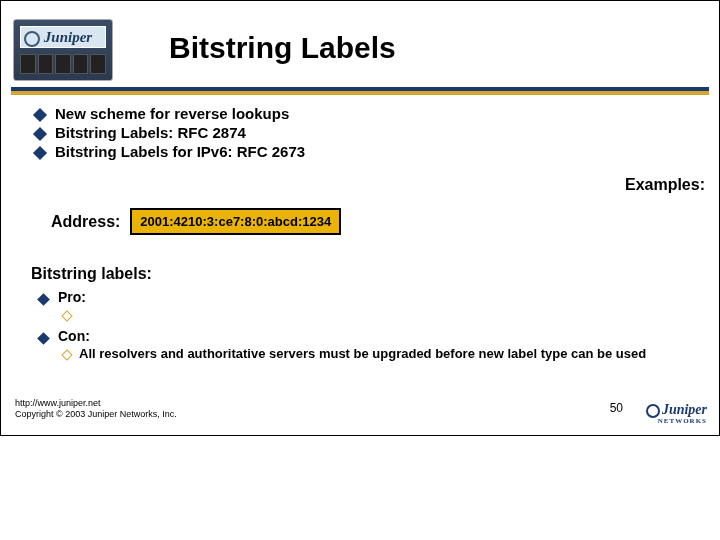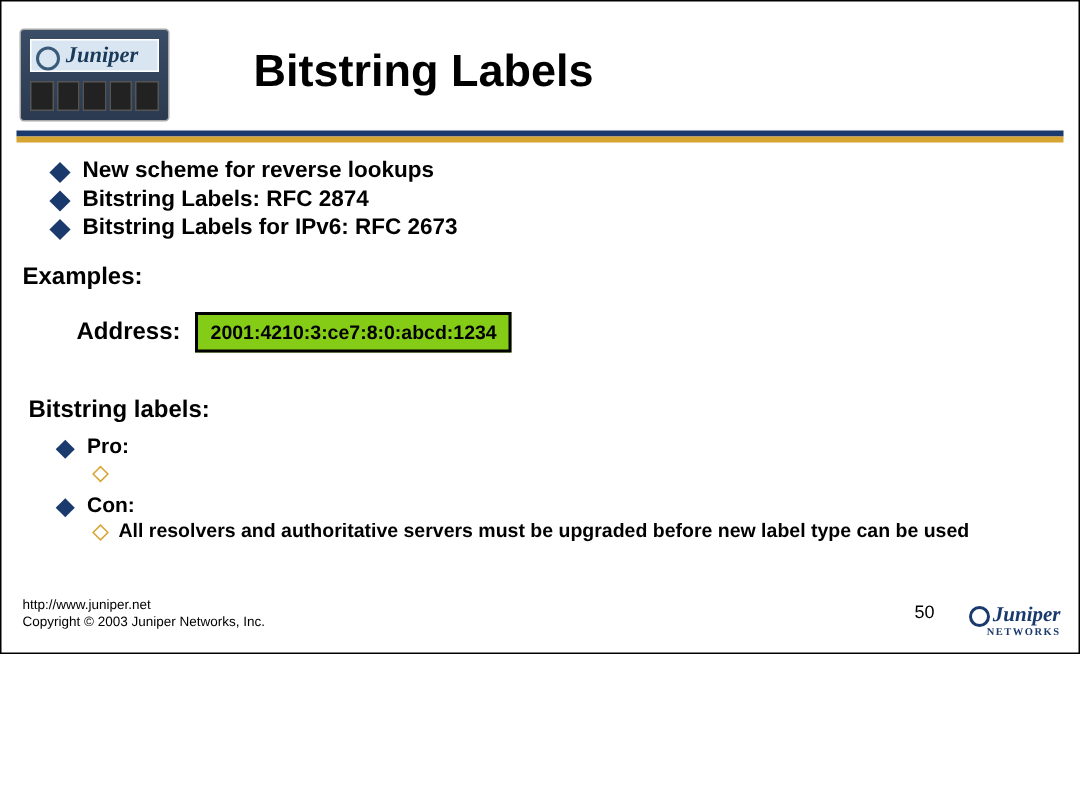--- a/index.html
+++ b/index.html
@@ -97,21 +97,21 @@
     font-weight: bold;
   }
   .b1 .bullet {
     width: 10px; height: 10px;
     background: #1a3a6e;
     transform: rotate(45deg);
     margin-top: 5px;
     flex-shrink: 0;
   }
   .examples {
-    text-align: left;
+    text-align: right;
     font-weight: bold;
     font-size: 16px;
     margin-top: 16px;
     margin-bottom: 14px;
   }
   .address-row {
     display: flex;
     align-items: center;
     gap: 10px;
     margin-left: 36px;
@@ -119,25 +119,25 @@
   }
   .address-label {
     font-weight: bold;
     font-size: 16px;
   }
   .box {
     border: 2px solid #000;
     padding: 4px 8px;
     font-size: 13px;
     font-weight: bold;
-    background: #84cc16;
+    background: #eab308;
   }
   .wide-row {
     display: flex;
-    margin-left: 4px;
+    margin-left: 16px;
     margin-bottom: 6px;
     align-items: flex-start;
   }
   .wide-row .lab {
     font-weight: bold;
     font-size: 16px;
     width: 170px;
     flex-shrink: 0;
     padding-top: 14px;
   }

